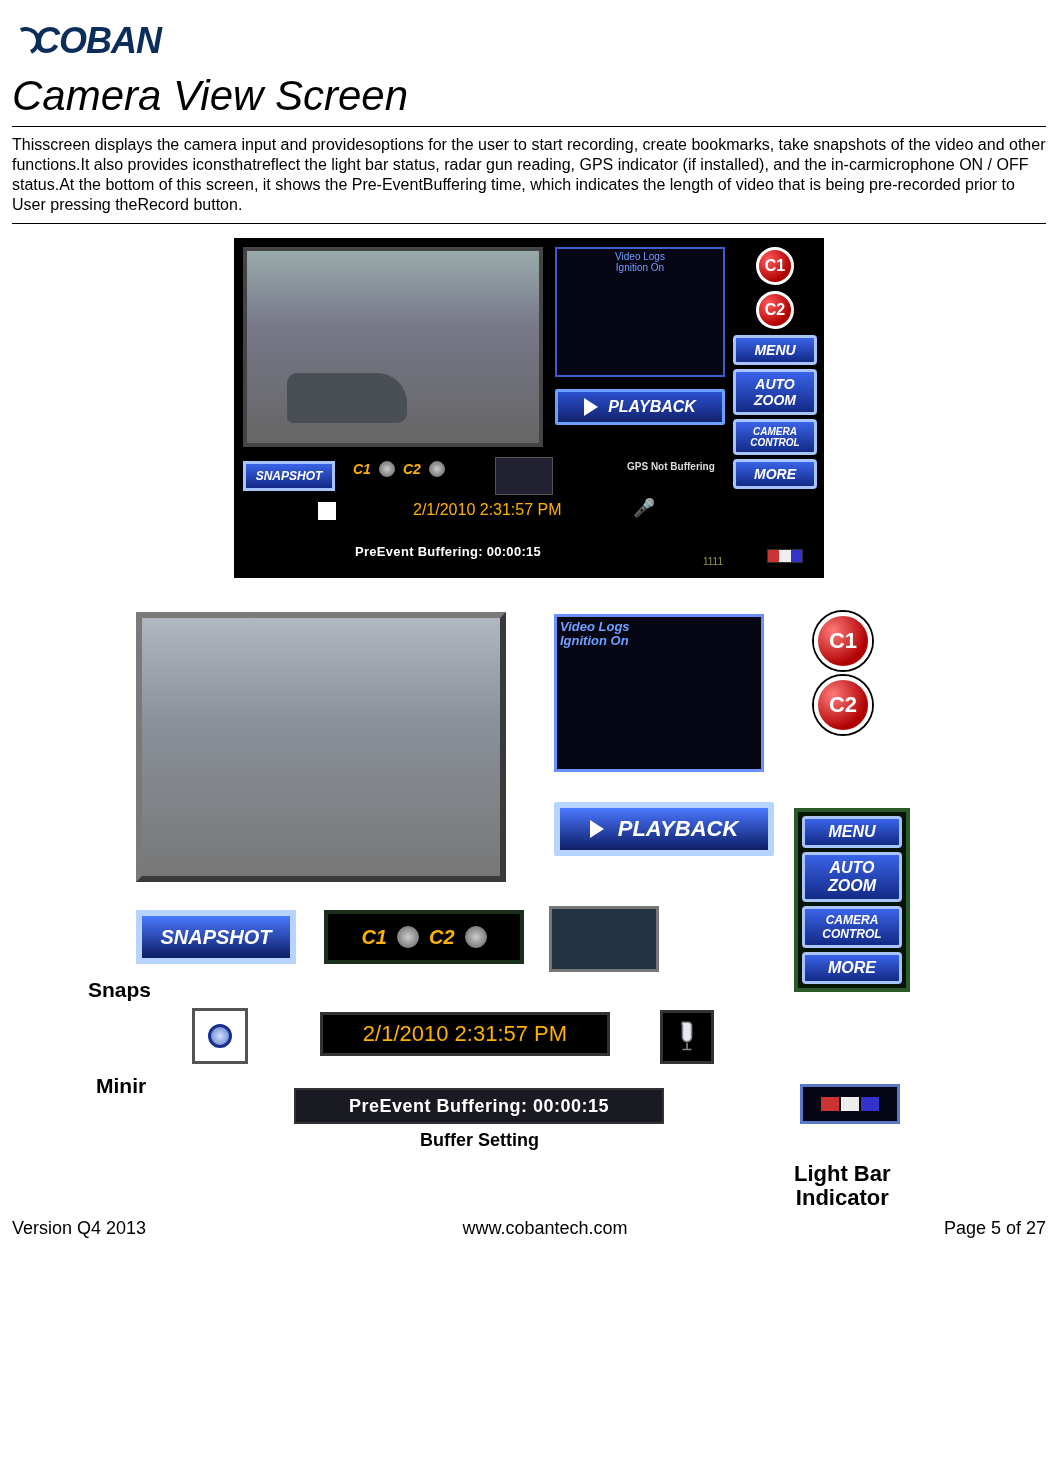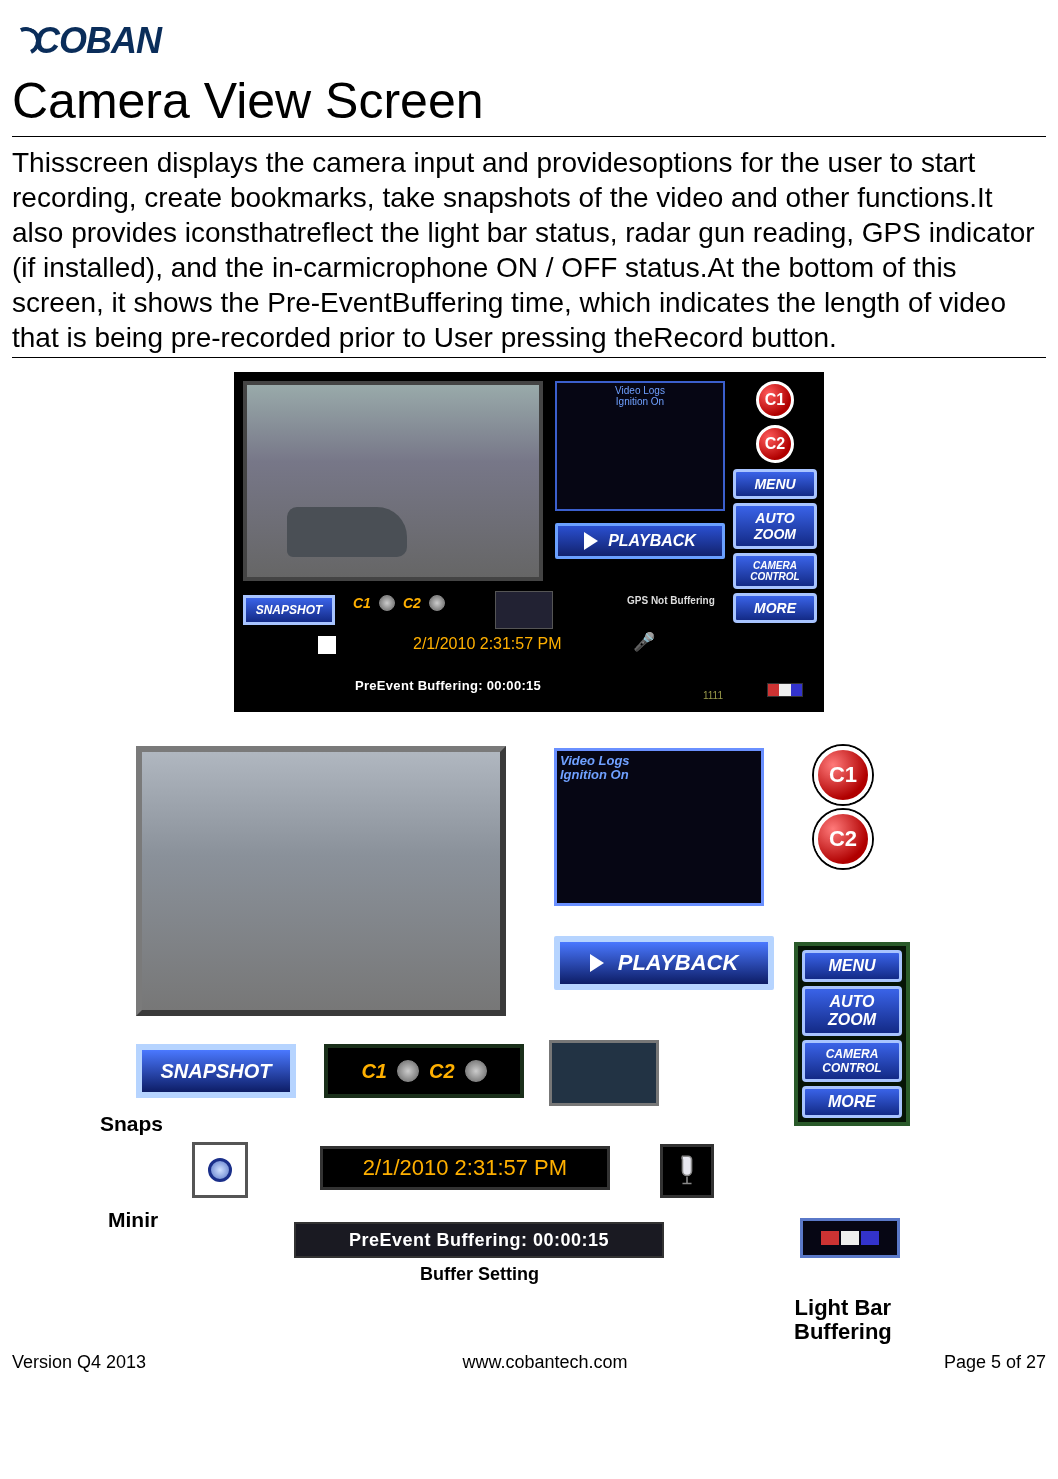--- a/index.html
+++ b/index.html
@@ -2,23 +2,23 @@
 <html><head>
 <meta charset="utf-8">
 <style>
   * { box-sizing: border-box; margin: 0; padding: 0; }
   body { font-family: Arial, Helvetica, sans-serif; background: #fff; color: #000; width: 1058px; margin: 0 auto; padding: 20px 12px 10px 12px; }
   .header-row { display: flex; justify-content: space-between; align-items: flex-start; }
   .doc-title { font-style: italic; font-size: 26px; font-weight: 400; }
   .logo { text-align: right; }
   .logo-text { font-family: Arial, sans-serif; font-weight: 900; font-style: italic; font-size: 36px; letter-spacing: -1px; color: #0a2d5a; display: inline-flex; align-items: center; }
   .logo-swoosh { display:inline-block; width:28px; height:28px; border:4px solid #0a2d5a; border-radius:50%; border-left-color:transparent; border-bottom-color:transparent; transform:rotate(20deg); margin-right:-6px; }
-  h1.section-title { font-weight: 400; font-size: 50px; margin: 10px 0 6px 0; }
+  h1.section-title { font-style: italic; font-weight: 400; font-size: 42px; margin: 10px 0 6px 0; }
   hr { border: none; border-top: 1px solid #000; margin: 2px 0 8px 0; }
-  p.body { font-size: 28px; line-height: 1.25; margin-bottom: 2px; }
+  p.body { font-size: 16px; line-height: 1.25; margin-bottom: 8px; }
   .figure-wrap { text-align: center; margin: 14px 0 30px 0; }
   .main-ss { display:inline-block; width:590px; height:340px; background:#000; position:relative; border:1px solid #000; }
   .ss-video { position:absolute; left:8px; top:8px; width:300px; height:200px; border:4px solid #444; background:linear-gradient(#9aa,#778 40%,#666); }
   .car { position:absolute; left:40px; bottom:20px; width:120px; height:50px; background:#4a4f55; border-radius:10px 30px 10px 6px; }
   .ss-log { position:absolute; right:98px; top:8px; width:170px; height:130px; border:2px solid #3b5fcc; background:#060614; color:#6fa0ff; font-size:10px; padding:2px; }
   .ss-playback { position:absolute; right:98px; top:150px; width:170px; height:36px; background:linear-gradient(#2a4fd0,#12226e); border:3px solid #6aa0ff; color:#fff; font-family:Arial; font-style:italic; font-weight:900; font-size:16px; display:flex; align-items:center; justify-content:center; gap:10px; border-radius:2px; }
   .ss-right { position:absolute; right:6px; top:8px; width:84px; display:flex; flex-direction:column; gap:4px; }
   .rbtn-circle { width:38px; height:38px; border-radius:50%; background:radial-gradient(circle at 30% 30%,#ff5a5a,#b00000 70%); border:3px solid #fff; color:#fff; font-weight:900; display:flex; align-items:center; justify-content:center; font-size:16px; align-self:center; margin-bottom:2px; }
   .rbtn-circle.c2 { align-self:center; }
   .rbtn { background:linear-gradient(#3a63e8,#132a86); border:3px solid #a8c4ff; border-radius:4px; color:#fff; font-family:Arial; font-style:italic; font-weight:900; padding:4px 4px; text-align:center; font-size:14px; }
@@ -51,21 +51,21 @@
   .co-menu-col .rbtn { font-size:16px; }
   .co-min { position:absolute; left:98px; top:396px; width:56px; height:56px; background:#fff; border:3px solid #555; display:flex; align-items:center; justify-content:center; }
   .co-min-inner { width:24px;height:24px;border:3px solid #1a2f8a;border-radius:50%; position:relative; background:radial-gradient(#cfe0ff,#5a78c8); }
   .co-ts { position:absolute; left:226px; top:400px; width:290px; height:44px; background:#000; border:3px solid #333; color:#ffb000; font-size:22px; display:flex; align-items:center; justify-content:center; font-family:Arial; }
   .co-mic { position:absolute; left:566px; top:398px; width:54px; height:54px; background:#000; border:3px solid #333; color:#fff; display:flex; align-items:center; justify-content:center; }
   .co-mic svg { width:28px; height:34px; }
   .co-buf { position:absolute; left:200px; top:476px; width:370px; height:36px; background:#1a1a22; border:2px solid #333; color:#fff; font-weight:900; font-size:18px; display:flex; align-items:center; justify-content:center; letter-spacing:.5px; }
   .co-lb { position:absolute; left:706px; top:472px; width:100px; height:40px; background:#060614; border:3px solid #5a78c8; display:flex; align-items:center; justify-content:center; gap:2px; }
   .co-lb span { width:18px; height:14px; }
 
-  .label { position:absolute; font-weight:700; font-size:21px;margin-left:12px; }
+  .label { position:absolute; font-weight:700; font-size:21px; }
   .lbl-snap { left:-6px; top:366px; }
   .lbl-mini { left:2px; top:462px; }
   .lbl-buffer { position:absolute; left:326px; top:518px; font-weight:700; font-size:18px; }
   .lbl-lb { position:absolute; left:700px; top:518px; font-weight:700; font-size:22px; text-align:center; line-height:1.1;margin-top:32px; }
 
   .footer { display:flex; justify-content:space-between; font-size:18px; margin-top:6px; align-items:flex-end; }
 </style>
 </head>
 <body>
 
@@ -165,21 +165,21 @@
   <div class="co-lb">
     <span style="background:#c33"></span>
     <span style="background:#eee"></span>
     <span style="background:#33c"></span>
   </div>
 
   <div class="label lbl-snap">Snaps</div>
   <div class="label lbl-mini">Minir</div>
   <div class="lbl-buffer">Buffer Setting</div>
   <div class="lbl-lb">
-    <span>Light Bar</span><br><span>Buffering</span>
+    <span>Light Bar</span><br><span>Indicator</span>
   </div>
 </div>
 
 <div class="footer">
   <div>Version Q4 2013</div>
   <div>www.cobantech.com</div>
   <div>Page 5 of 27</div>
 </div>
 
 </body></html>

